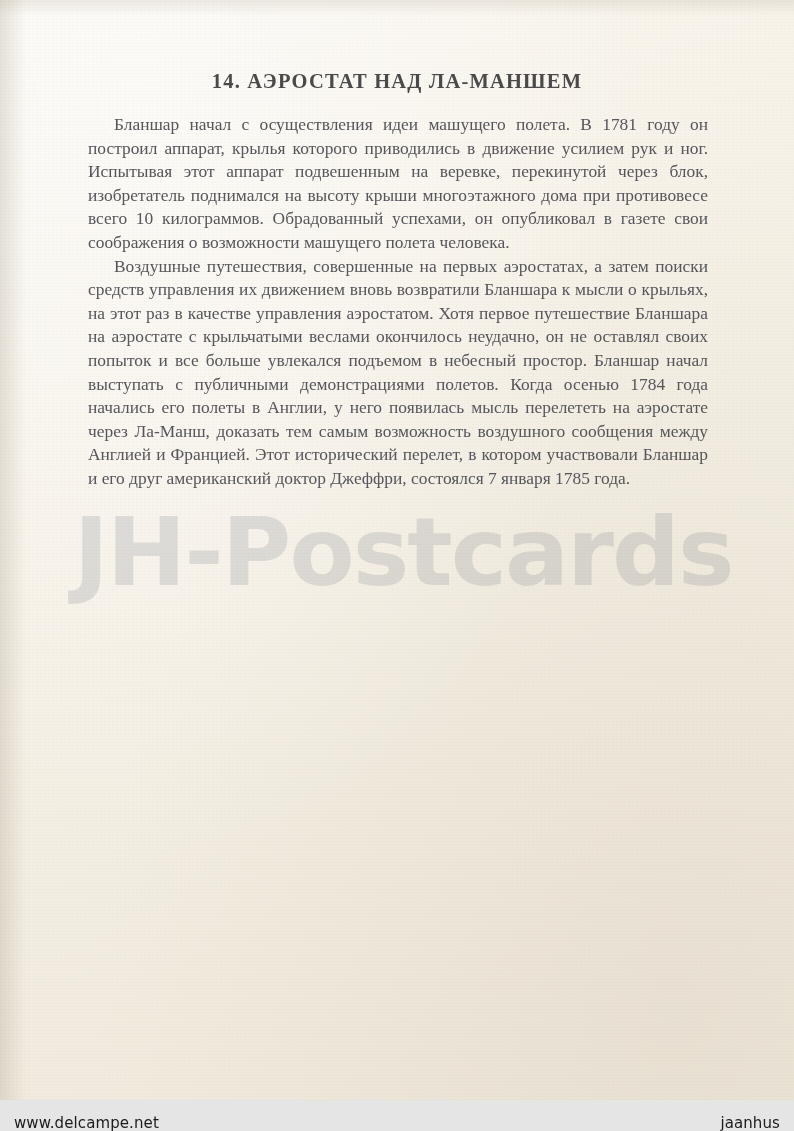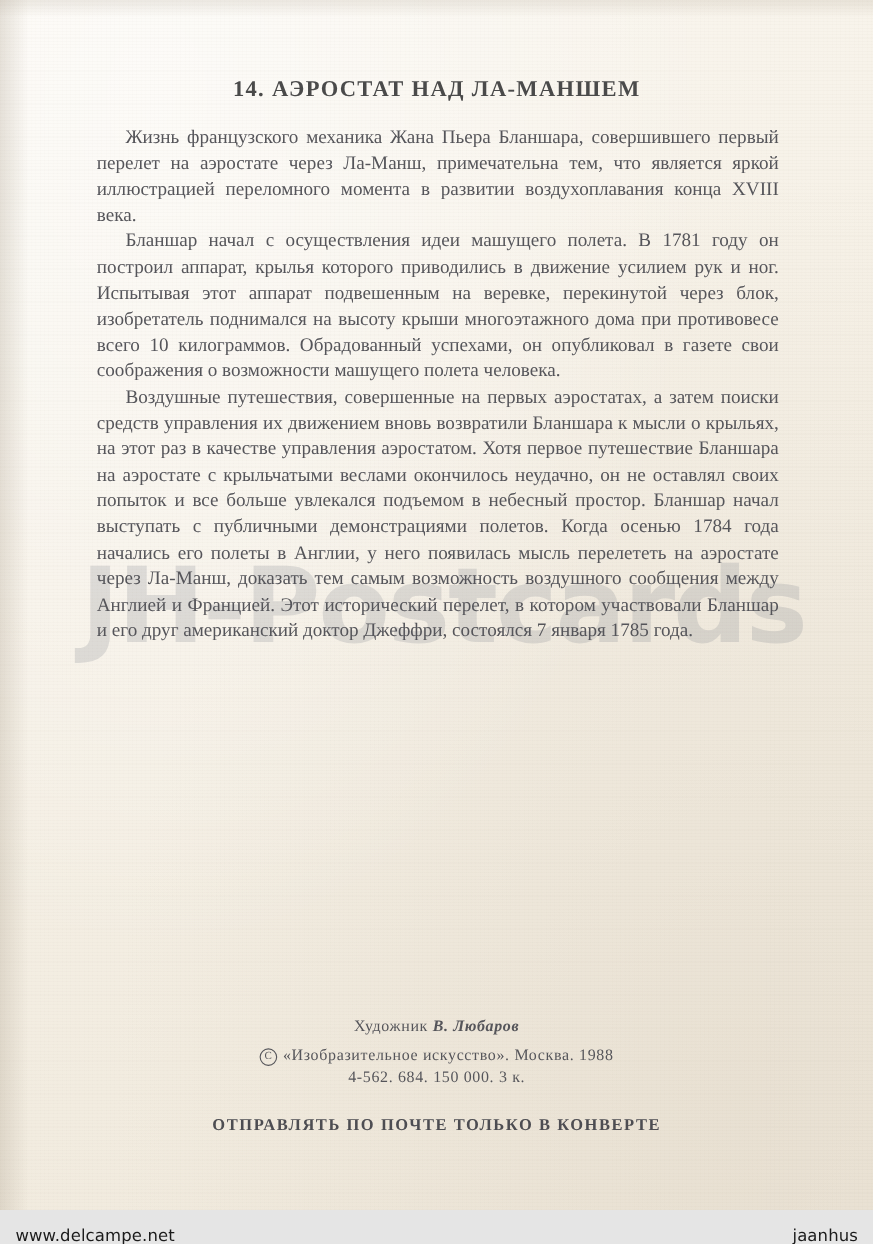--- a/index.html
+++ b/index.html
@@ -184,35 +184,23 @@
   <div class="grain"></div>
   <div class="edge-shadow"></div>
   <div class="edge-shadow-top"></div>
 
   <div class="watermark">JH-Postcards</div>
 
   <div class="content">
     <h1 class="title">14. АЭРОСТАТ НАД ЛА-МАНШЕМ</h1>
 
     <div class="body-text">
-      <p class="para">Жизнь французского механика Жана Пьера Бланшара, совершившего первый перелет на аэростате через Ла-Манш, примечательна тем, что является яркой иллюстрацией переломного момента в развитии воздухоплавания конца XVIII века.</p>
       <p class="para">Бланшар начал с осуществления идеи машущего полета. В 1781 году он построил аппарат, крылья которого приводились в движение усилием рук и ног. Испытывая этот аппарат подвешенным на веревке, перекинутой через блок, изобретатель поднимался на высоту крыши многоэтажного дома при противовесе всего 10 килограммов. Обрадованный успехами, он опубликовал в газете свои соображения о возможности машущего полета человека.</p>
       <p class="para">Воздушные путешествия, совершенные на первых аэростатах, а затем поиски средств управления их движением вновь возвратили Бланшара к мысли о крыльях, на этот раз в качестве управления аэростатом. Хотя первое путешествие Бланшара на аэростате с крыльчатыми веслами окончилось неудачно, он не оставлял своих попыток и все больше увлекался подъемом в небесный простор. Бланшар начал выступать с публичными демонстрациями полетов. Когда осенью 1784 года начались его полеты в Англии, у него появилась мысль перелететь на аэростате через Ла-Манш, доказать тем самым возможность воздушного сообщения между Англией и Францией. Этот исторический перелет, в котором участвовали Бланшар и его друг американский доктор Джеффри, состоялся 7 января 1785 года.</p>
     </div>
   </div>
 
-  <div class="footer">
-    <div class="artist">
-      <span>Художник</span>
-      <span class="artist-name">В. Любаров</span>
-    </div>
-    <div class="publisher">
-      <span class="copyright-mark">C</span><span>«Изобразительное искусство». Москва. 1988</span>
-    </div>
-    <div class="printcode">4-562. 684. 150 000. 3 к.</div>
-    <div class="notice">ОТПРАВЛЯТЬ ПО ПОЧТЕ ТОЛЬКО В КОНВЕРТЕ</div>
-  </div>
 </div>
 
 <div class="bottom-bar">
   <span class="site">www.delcampe.net</span>
   <span class="user">jaanhus</span>
 </div>
 
 </body></html>

